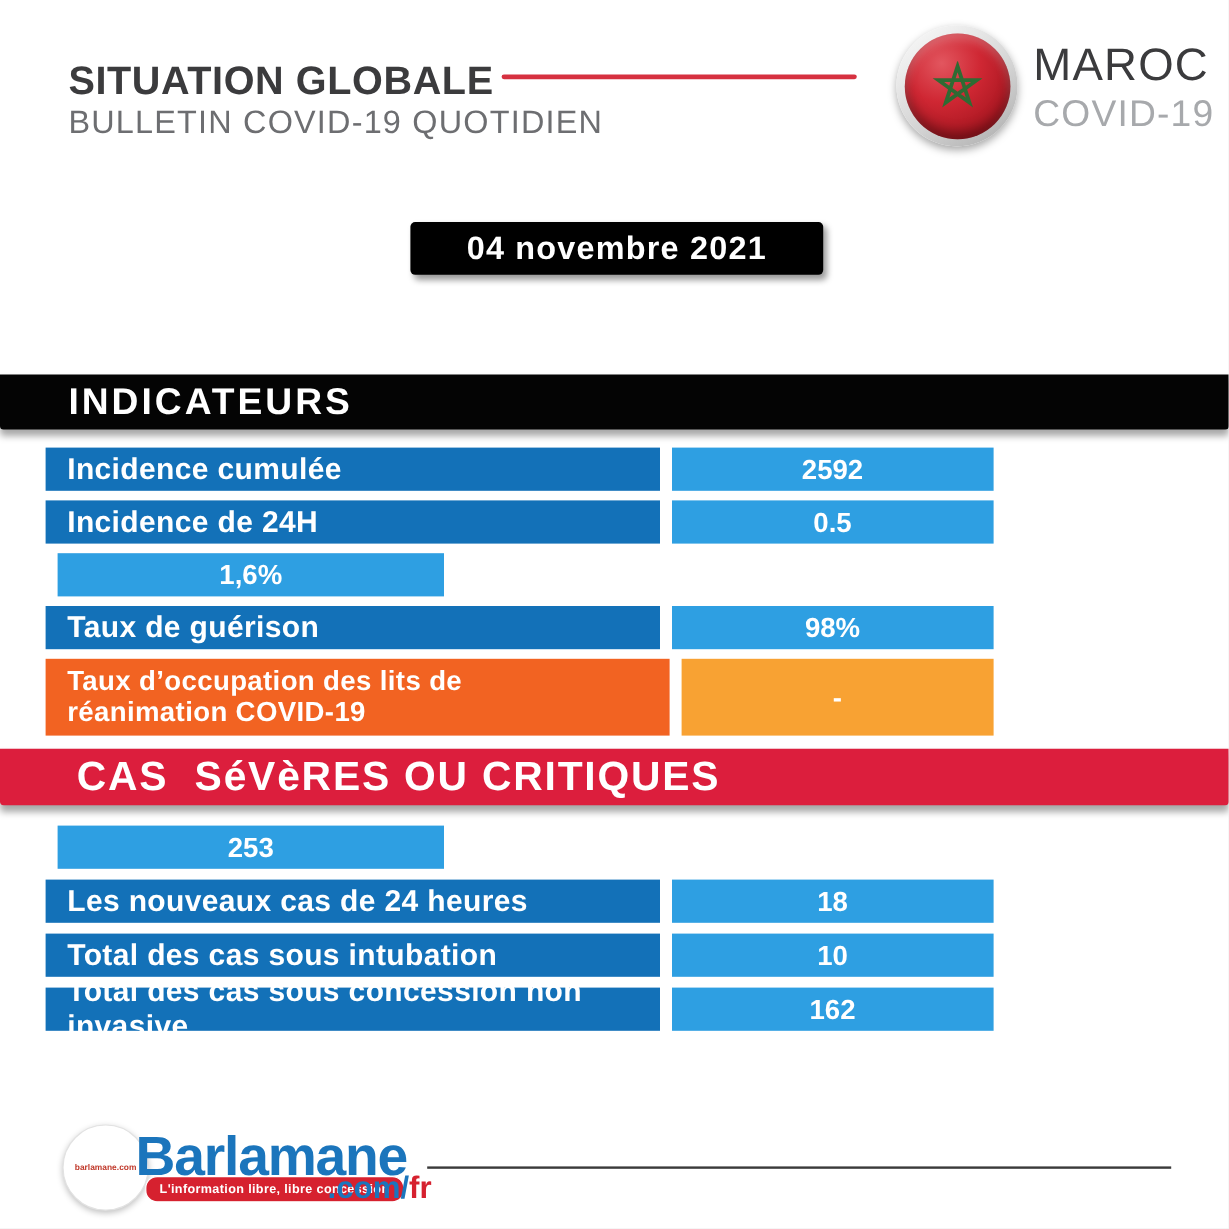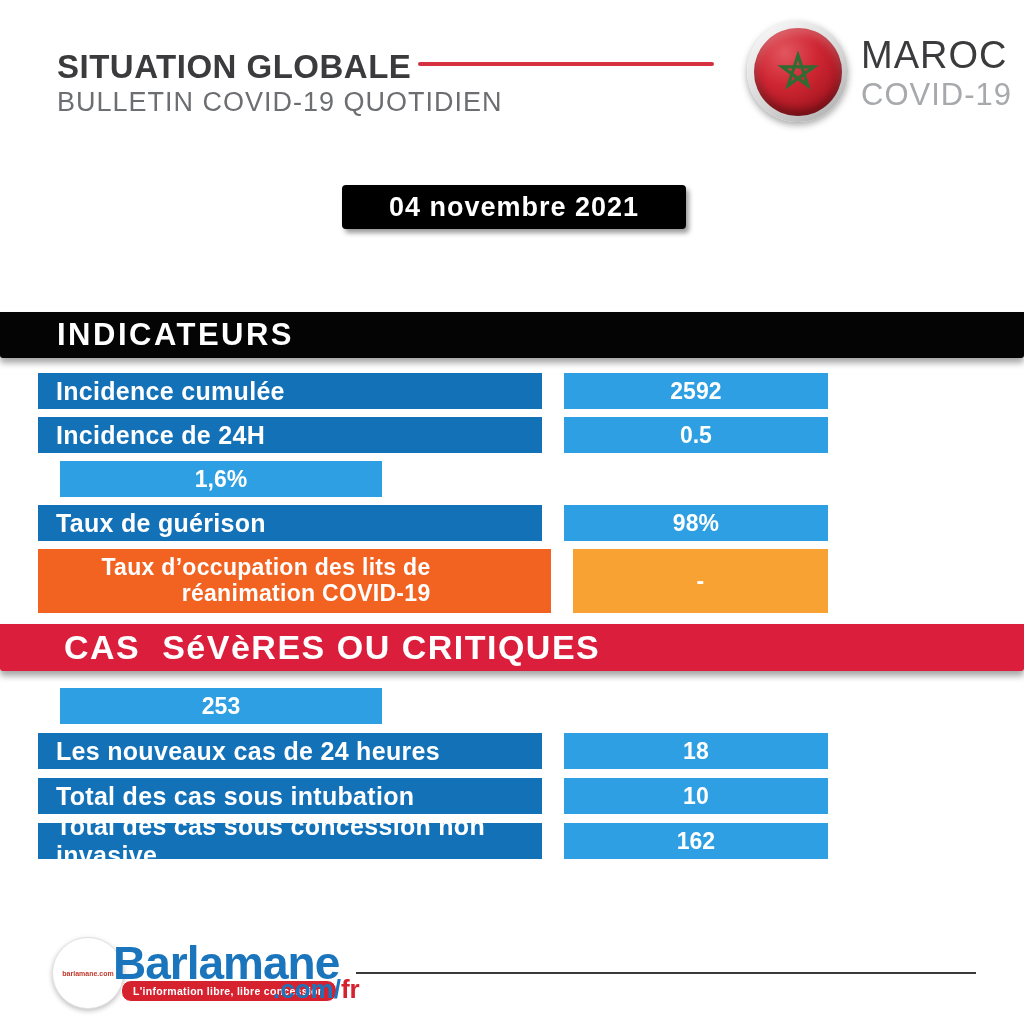--- a/index.html
+++ b/index.html
@@ -42,24 +42,24 @@
   .banner-indicateurs { top:312px; background:#040404; }
   .banner-cas { top:624px; height:47px; background:#DC1E3D; }
   .section-banner span { color:#ffffff; font-weight:bold; white-space:pre; }
   .banner-indicateurs span { padding-left:57px; font-size:31px; letter-spacing:2.5px; }
   .banner-cas span { padding-left:64px; font-size:34px; letter-spacing:1.5px; }
 
   
   .data-row { position:absolute; left:38px; width:790px; height:36px; display:flex; }
   .data-row .cell-label { width:610px; background:#1371B8; color:#ffffff; font-weight:bold;
     font-size:25px; display:flex; align-items:center; padding-left:18px; letter-spacing:0.3px; }
-  .data-row .cell-value { width:322px; margin-left:22px; background:#2E9FE2; color:#ffffff;
+  .data-row .cell-value { width:322px; margin-left:10px; background:#2E9FE2; color:#ffffff;
     font-weight:bold; font-size:23px; display:flex; align-items:center; justify-content:center; }
   .row-orange { height:64px; }
-  .row-orange .cell-label { background:#F26322; font-size:23px; line-height:1.12; padding-right:120px;text-align:right; }
+  .row-orange .cell-label { background:#F26322; font-size:23px; line-height:1.12; padding-right:120px; }
   .row-orange .cell-value { background:#F8A233; }
 
   .r1a { top:373px; } .r1b { top:417px; } .r1c { top:461px; } .r1d { top:505px; }
   .r1e { top:549px; }
   .r2a { top:688px; } .r2b { top:733px; } .r2c { top:778px; } .r2d { top:823px; }
 
   
   .footer-circle { position:absolute; left:52px; top:937px; width:72px; height:72px;
     background:#ffffff; border-radius:50%; border:1px solid #e2e2e2;
     box-shadow:0 2px 5px rgba(0,0,0,0.25); display:flex; align-items:center; justify-content:center; }

